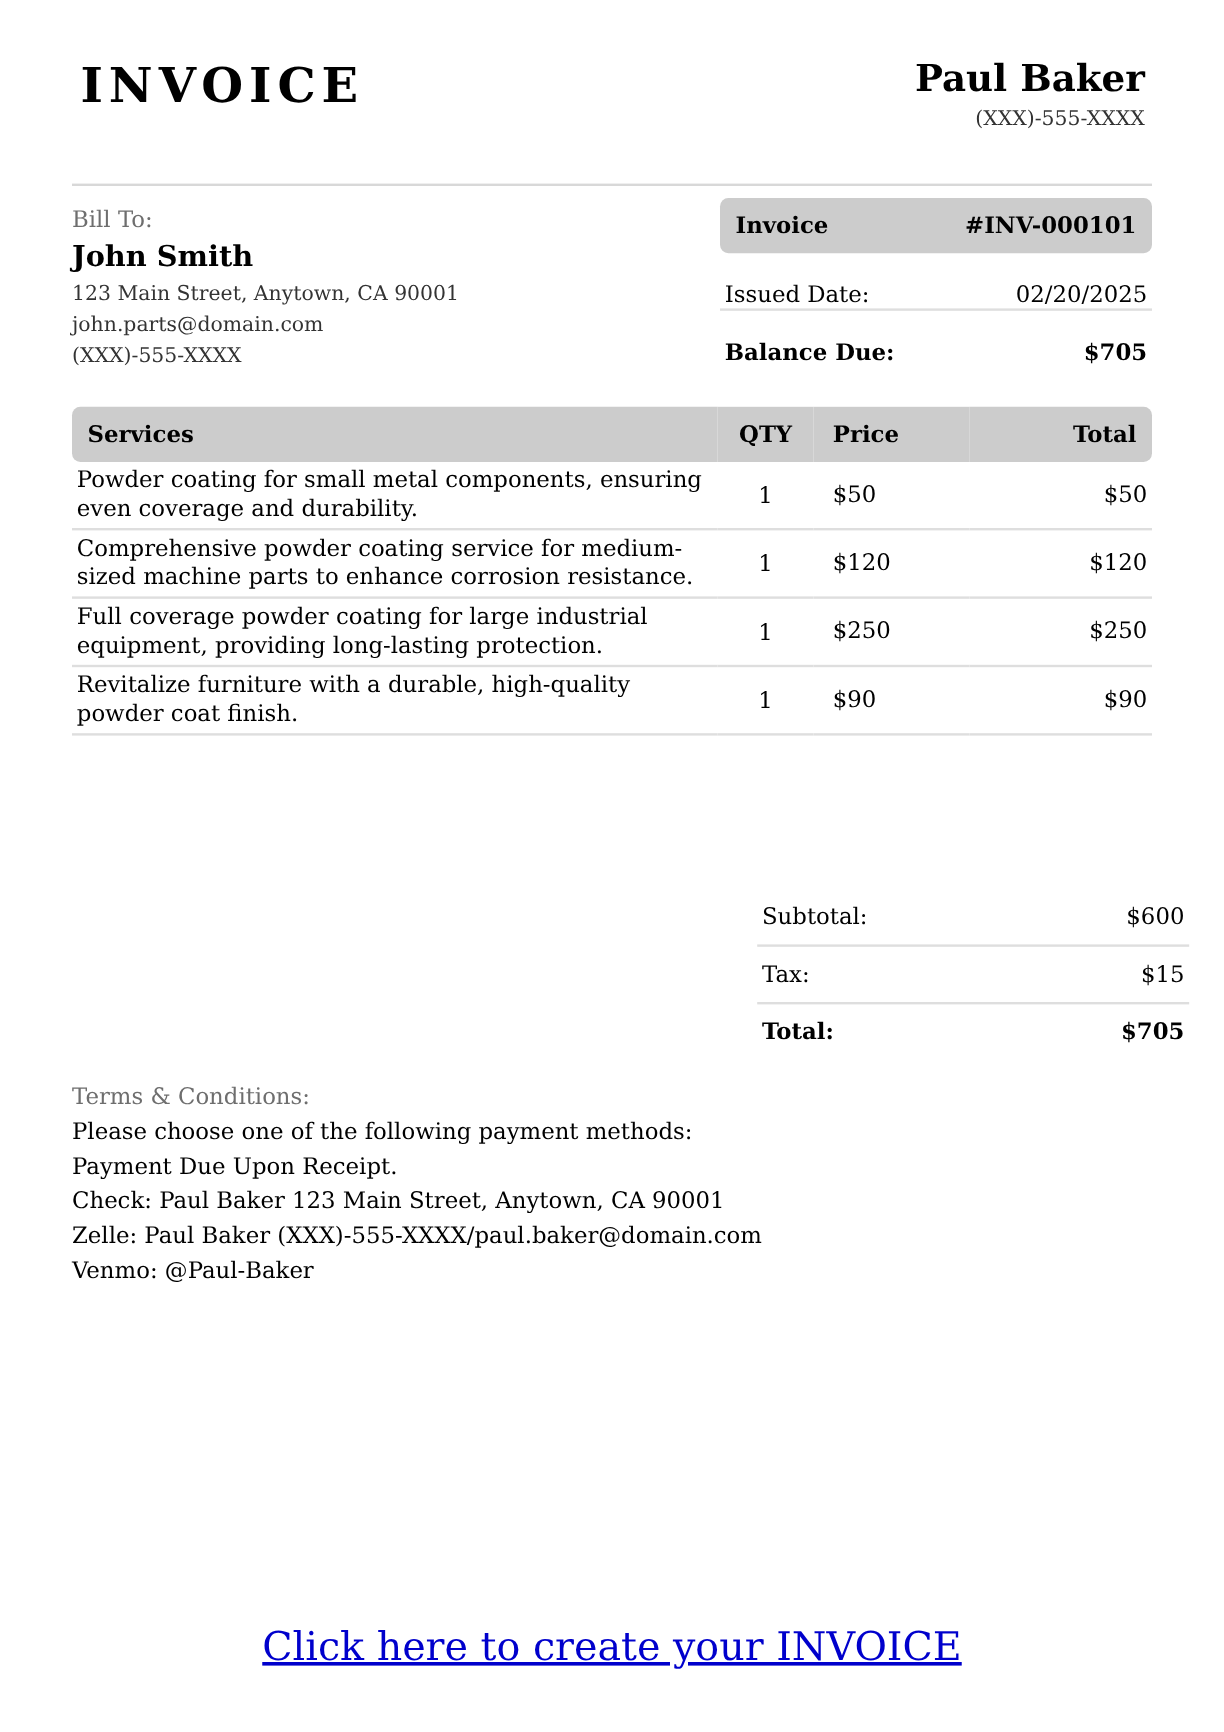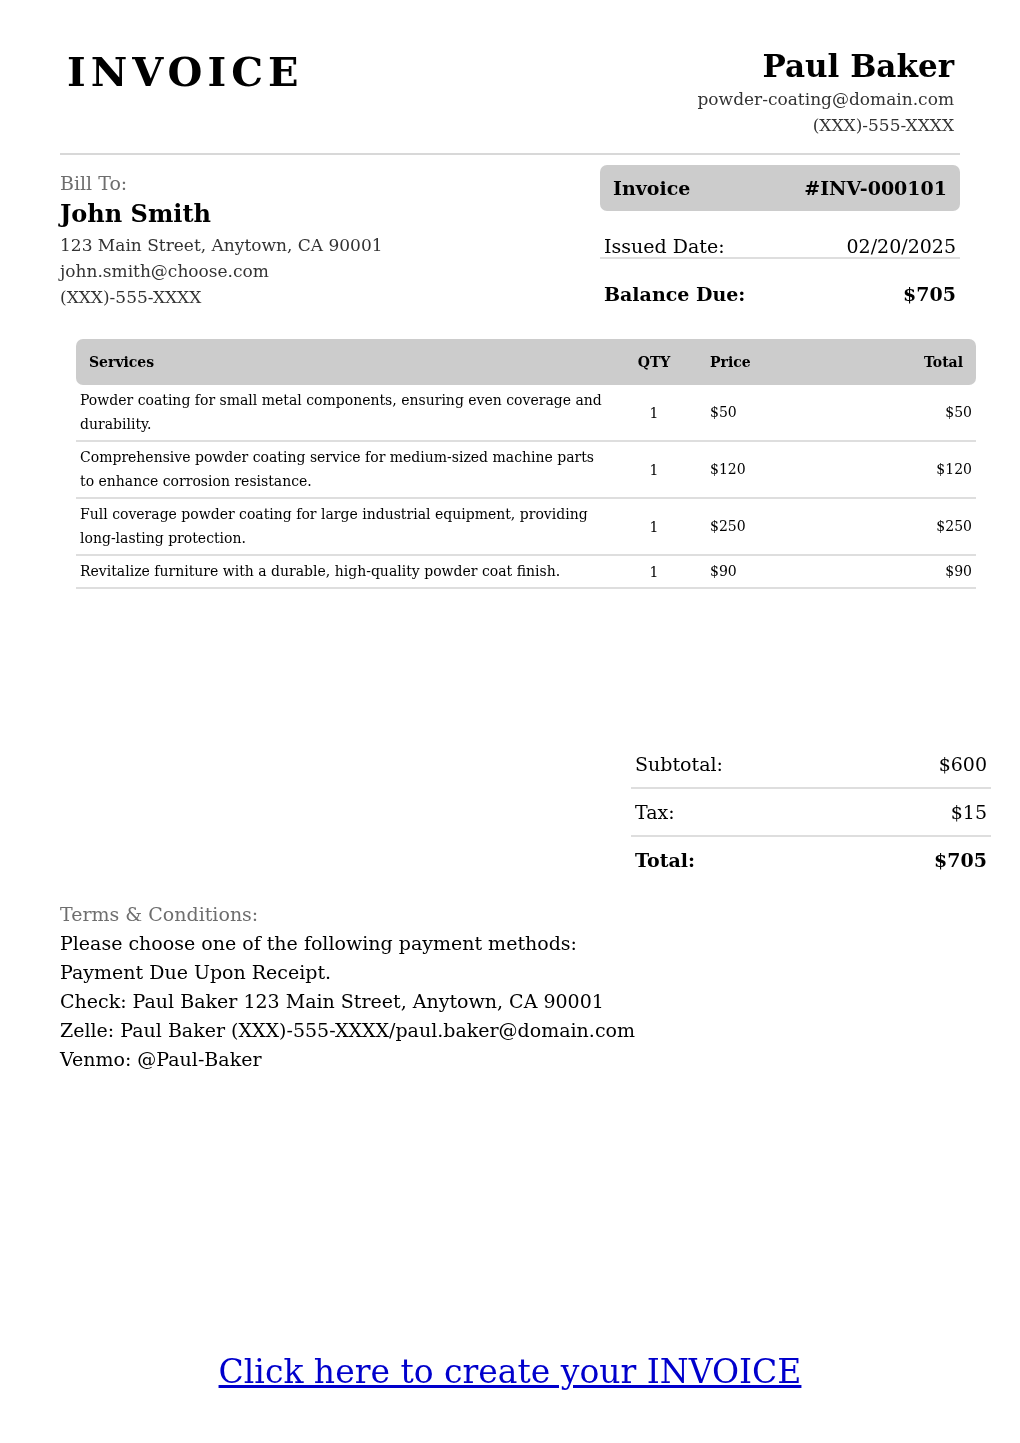--- a/index.html
+++ b/index.html
@@ -17,21 +17,21 @@
   .billto-label { font-size: 19px; color: #6e6e6e; line-height: 26px; }
   .billto-name { font-size: 24px; font-weight: bold; line-height: 36px; }
   .billto-line { font-size: 17px; color: #333; line-height: 26px; }
 
   .meta { position: absolute; left: 540px; top: 165px; width: 360px; }
   .meta-head { background: #cccccc; border-radius: 7px; height: 46px; display: flex; justify-content: space-between; align-items: center; padding: 0 13px 0 13px; box-sizing: border-box; font-weight: bold; font-size: 19px; }
   .meta-row { display: flex; justify-content: space-between; align-items: flex-end; height: 46px; padding: 0 4px; font-size: 19px; }
   .meta-row.sep { border-bottom: 2px solid #dedede; }
   .meta-row.bold { font-weight: bold; }
 
-  .svc { position: absolute; left: 16px; top: 339px; width: 900px; border-collapse: collapse; font-size: 14px; }
+  .svc { position: absolute; left: 0; top: 339px; width: 900px; border-collapse: collapse; font-size: 19px; }
   .svc th { background: #cccccc; font-weight: bold; height: 46px; padding: 0 13px; text-align: left; }
   .svc th:first-child { border-radius: 7px 0 0 7px; }
   .svc th:last-child { border-radius: 0 7px 7px 0; text-align: right; }
   .svc th.qty { text-align: center; padding: 0; }
   .svc th.price { padding-left: 16px; }
   .svc td { padding: 3px 4px 4px 4px; line-height: 24px; border-bottom: 2px solid #dedede; vertical-align: middle; }
   .svc td.desc { width: 530px; }
   .svc td.qty { text-align: center; width: 80px; padding: 0; }
   .svc td.price { padding-left: 16px; width: 110px; }
   .svc td.total { text-align: right; }
@@ -49,31 +49,30 @@
   .cta a { font-size: 33px; color: #0000cc; text-decoration: underline; }
 </style>
 </head>
 <body>
 
 <div class="page">
   <h1 class="title">INVOICE</h1>
 
   <div class="seller">
     <div class="seller-name">Paul Baker</div>
-    <div class="seller-line">powder-coating@domain.com</div>
     <div class="seller-line">(XXX)-555-XXXX</div>
   </div>
 
   <div class="hr-top"></div>
 
   <div class="billto">
     <div class="billto-label">Bill To:</div>
     <div class="billto-name">John Smith</div>
     <div class="billto-line">123 Main Street, Anytown, CA 90001</div>
-    <div class="billto-line">john.smith@choose.com</div>
+    <div class="billto-line">john.parts@domain.com</div>
     <div class="billto-line">(XXX)-555-XXXX</div>
   </div>
 
   <div class="meta">
     <div class="meta-head">
       <span>Invoice</span>
       <span>#INV-000101</span>
     </div>
     <div class="meta-row sep">
       <span>Issued Date:</span>

